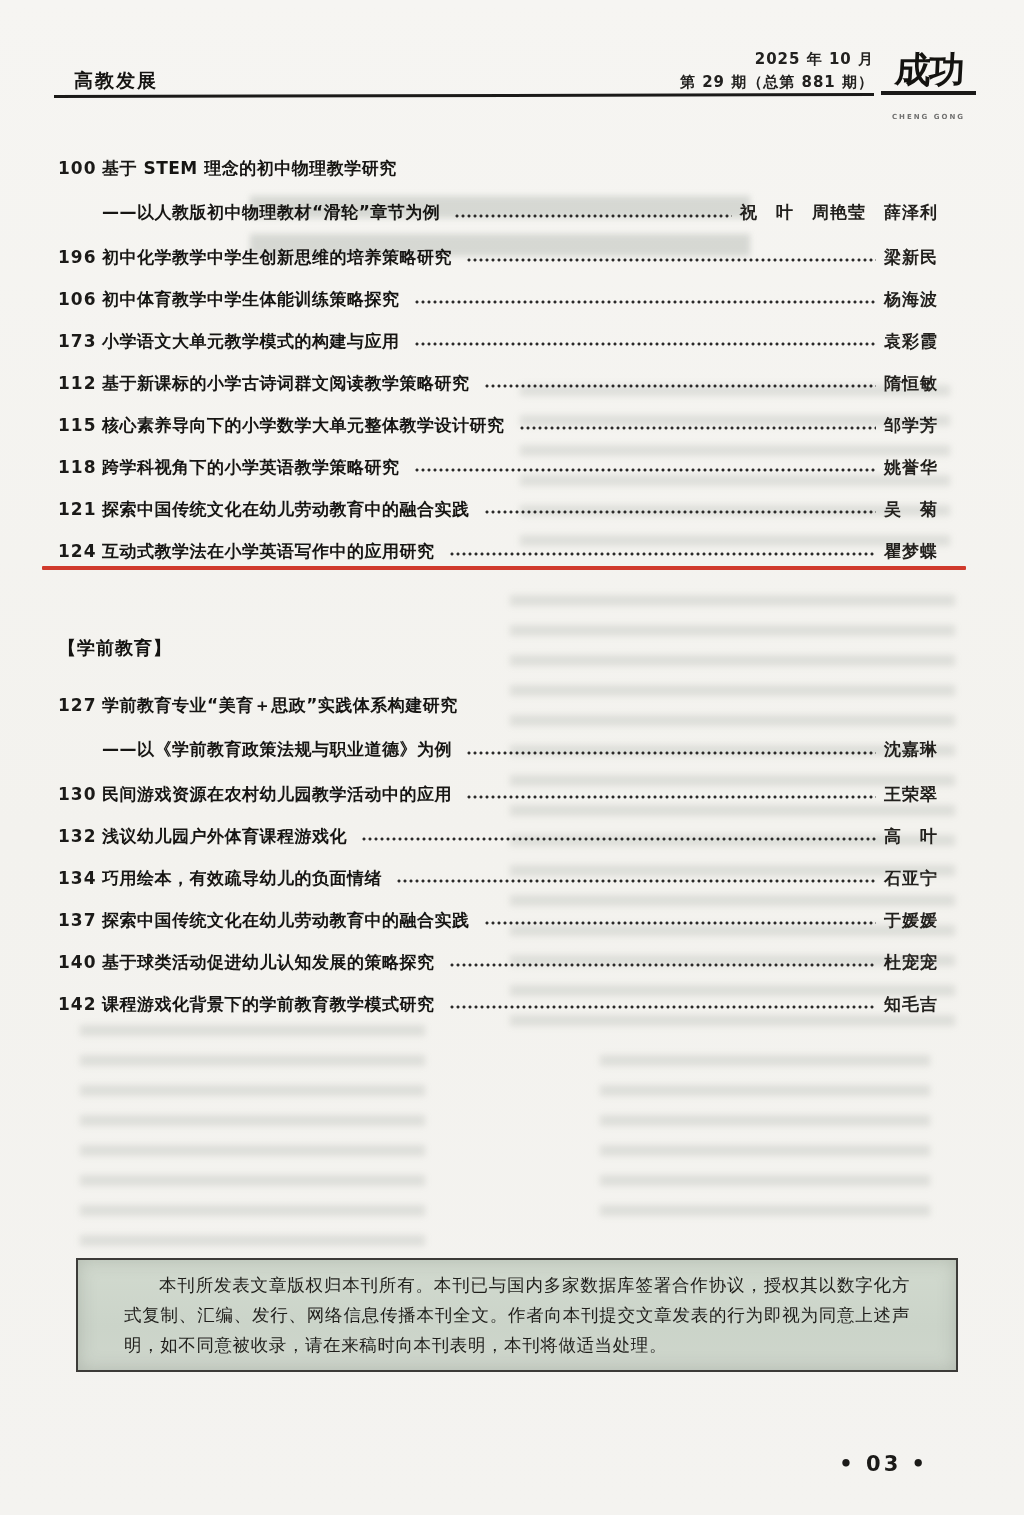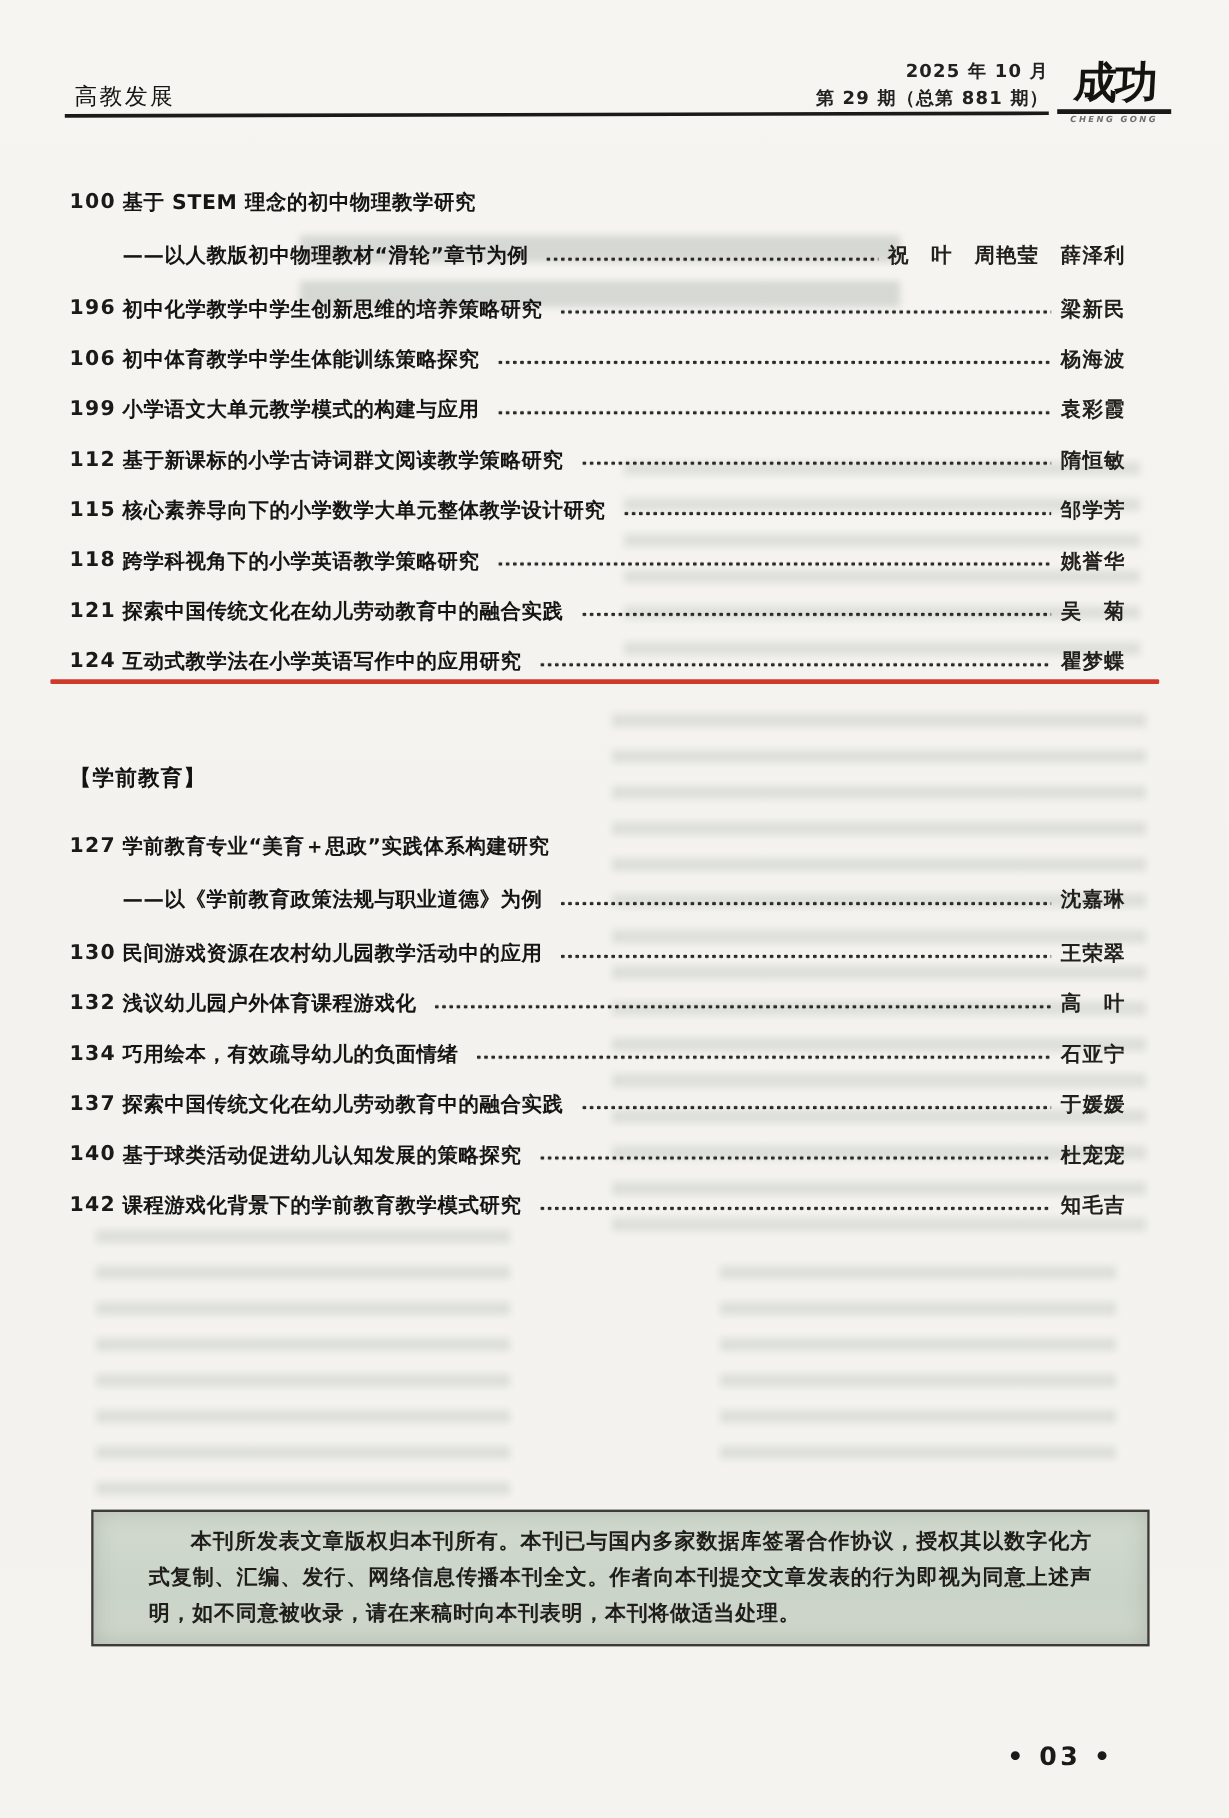--- a/index.html
+++ b/index.html
@@ -9,37 +9,37 @@
     color:#1d1c1a;
     background:#fbfbfa;
   }
   .page{
     position:relative;width:1024px;height:1515px;overflow:hidden;
     background:linear-gradient(180deg,#f6f5f2 0%,#f3f2ee 55%,#f4f3f0 100%);
   }
   
   .header{position:absolute;top:0;left:0;right:0;height:110px;}
   .journal-name{
-    position:absolute;left:62px;top:68px;
-    font-size:19px;font-weight:400;letter-spacing:2px;color:#151412;
+    position:absolute;left:74px;top:68px;
+    font-size:19px;font-weight:700;letter-spacing:2px;color:#151412;
   }
   .issue-block{
     position:absolute;right:150px;top:48px;text-align:right;
     font-size:15px;font-weight:700;line-height:1.5;color:#22211f;
     letter-spacing:1px;white-space:nowrap;
   }
   .logo{position:absolute;right:48px;top:50px;width:95px;text-align:center;}
   .logo-text{
     font-size:36px;font-weight:900;letter-spacing:-2px;line-height:1.1;
     color:#141310;transform:skewX(-3deg);display:inline-block;
   }
   .logo-bar{height:4px;background:#1a1918;margin-top:1px;}
   .logo-sub{
-    font-size:7px;letter-spacing:2px;color:#444;margin-top:1px;
-    font-weight:700;opacity:.75;white-space:nowrap;overflow:hidden;font-style:italic;
+    font-size:7px;letter-spacing:2px;color:#444;margin-top:18px;
+    font-weight:700;opacity:.75;white-space:nowrap;overflow:hidden;
   }
   .header-rule{
     position:absolute;left:54px;right:150px;top:94px;height:3px;
     background:#1b1a18;transform:rotate(-0.15deg);
   }
   
   .toc{position:absolute;left:58px;right:86px;}
   .toc-1{top:147px;}
   .toc-2{top:684px;}
   .row{display:flex;align-items:center;height:42px;font-size:17px;font-weight:700;}
@@ -68,21 +68,21 @@
   
   .notice-box{
     position:absolute;left:76px;top:1258px;width:882px;height:114px;
     background:linear-gradient(180deg,#d2dacf 0%,#cbd4c9 60%,#cfd6cc 100%);
     border:2px solid #3c3b38;box-sizing:border-box;
     box-shadow:inset 0 0 18px rgba(90,100,88,.25);
     display:flex;align-items:center;
   }
   .notice-text{
     margin:0;padding:8px 46px;text-indent:2em;text-align:justify;
-    font-family:"DejaVu Serif",serif;font-weight:700;
+    font-family:"DejaVu Serif",serif;font-weight:400;
     font-size:17.5px;line-height:1.72;letter-spacing:.6px;color:#1f1e1b;
   }
   
   .page-num{
     position:absolute;right:96px;top:1452px;
     font-size:21px;font-weight:700;letter-spacing:3px;color:#1b1a18;
     white-space:pre;
   }
   
   .ghost{position:absolute;filter:blur(3px);pointer-events:none;}
@@ -143,21 +143,21 @@
       <span class="dots"></span>
       <span class="authors">梁新民</span>
     </div>
     <div class="row">
       <span class="num">106</span>
       <span class="title">初中体育教学中学生体能训练策略探究</span>
       <span class="dots"></span>
       <span class="authors">杨海波</span>
     </div>
     <div class="row">
-      <span class="num">199</span>
+      <span class="num">173</span>
       <span class="title">小学语文大单元教学模式的构建与应用</span>
       <span class="dots"></span>
       <span class="authors">袁彩霞</span>
     </div>
     <div class="row">
       <span class="num">112</span>
       <span class="title">基于新课标的小学古诗词群文阅读教学策略研究</span>
       <span class="dots"></span>
       <span class="authors">隋恒敏</span>
     </div>

